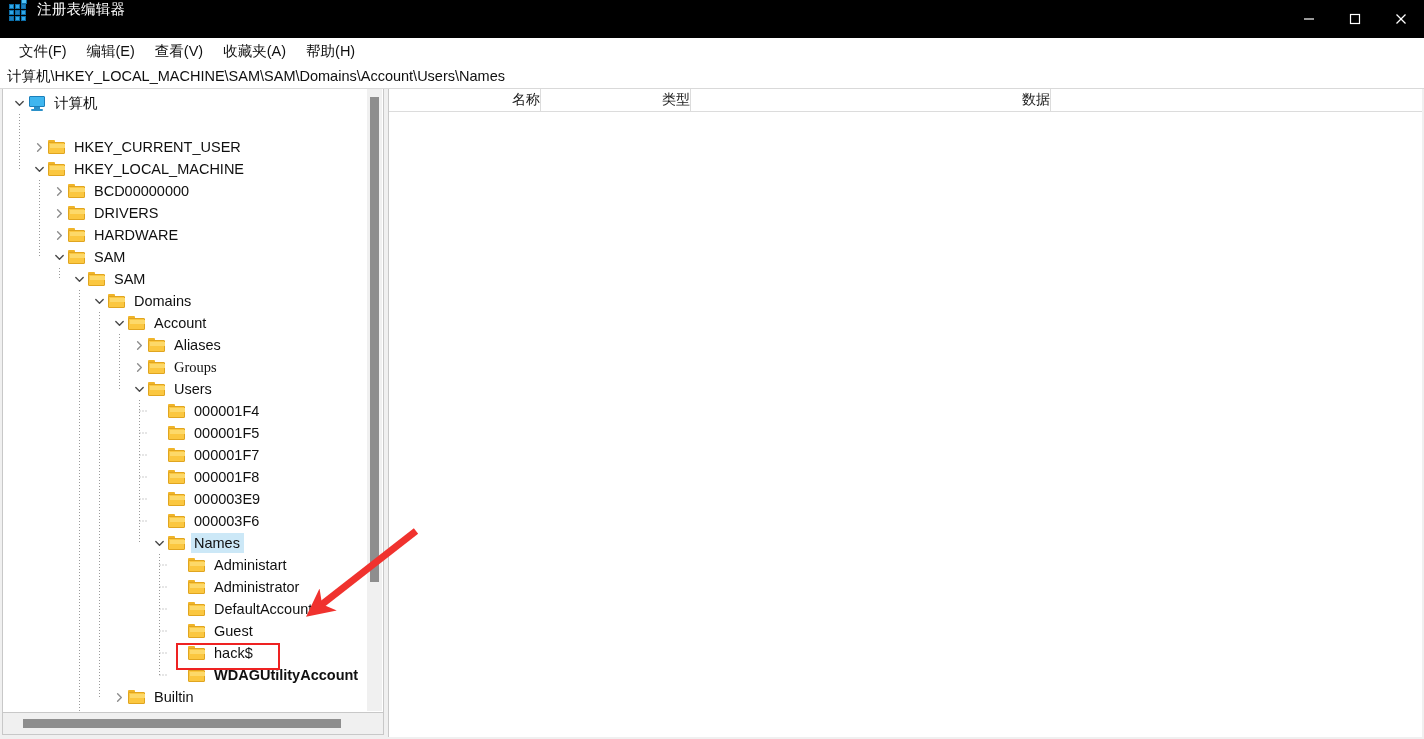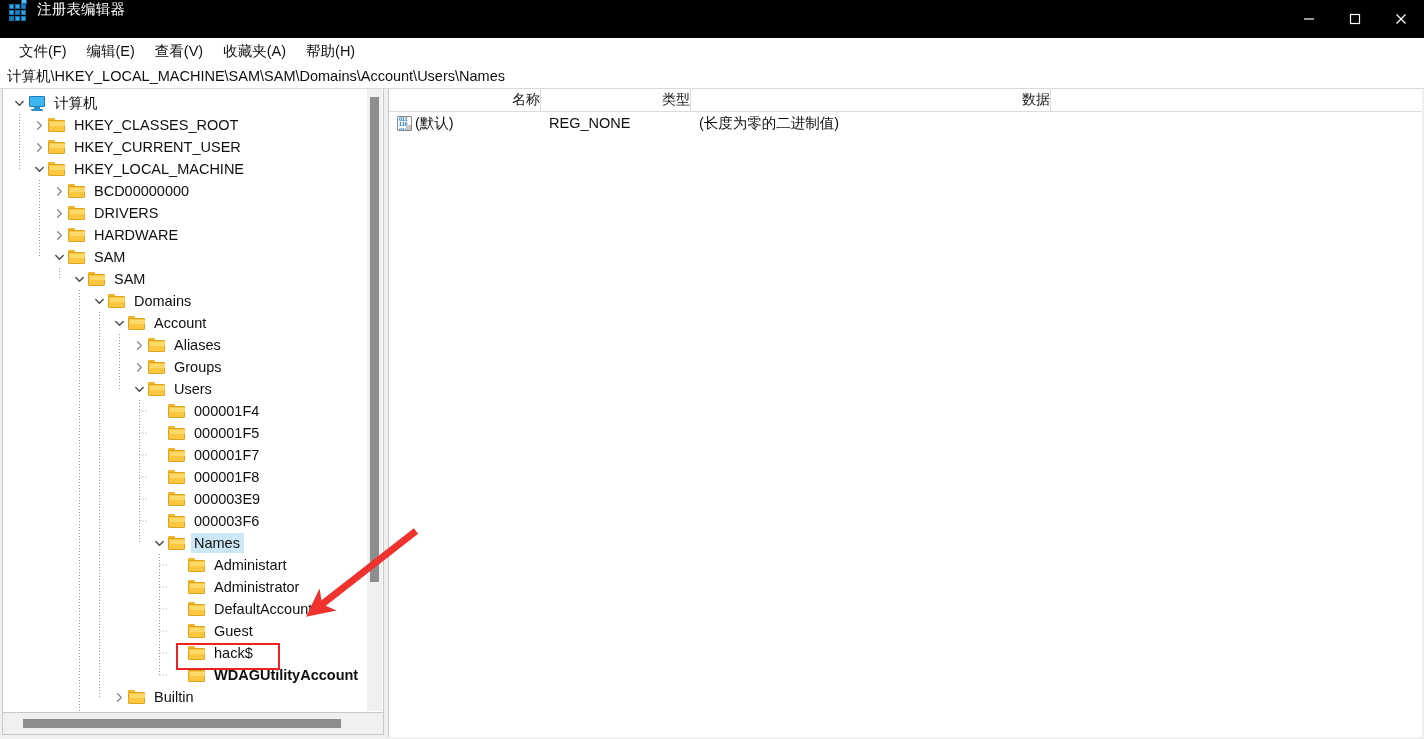--- a/index.html
+++ b/index.html
@@ -384,153 +384,141 @@
                 <path fill="none" stroke="#4a4a4a" stroke-width="1.4" stroke-linecap="round" stroke-linejoin="round" d="M1.8,3.6 L5.5,7.3 L9.2,3.6"></path>
               </svg>
             </div>
             <div class="pc-icon">
               <div class="screen"></div>
               <div class="stand"></div>
               <div class="base"></div>
             </div>
             <span class="tree-label">计算机</span>
           </div>
-          <div class="tree-row" style="position: absolute; left: 28px; top: 25px;">
+          <div class="tree-row" style="position: absolute; left: 28px; top: 47px;">
             <div class="twisty">
               <svg width="11" height="11" viewBox="0 0 11 11">
                 <path fill="none" stroke="#8d8d8d" stroke-width="1.4" stroke-linecap="round" stroke-linejoin="round" d="M3.6,1.8 L7.3,5.5 L3.6,9.2"></path>
               </svg>
             </div>
             <div class="folder">
               <div class="tab"></div>
               <div class="body"></div>
             </div>
-            <span class="tree-label">HKEY_CLASSES_ROOT</span>
-          </div>
-          <div class="tree-row" style="position: absolute; left: 28px; top: 47px;">
+            <span class="tree-label">HKEY_CURRENT_USER</span>
+          </div>
+          <div class="tree-row" style="position: absolute; left: 28px; top: 69px;">
+            <div class="twisty">
+              <svg width="11" height="11" viewBox="0 0 11 11">
+                <path fill="none" stroke="#4a4a4a" stroke-width="1.4" stroke-linecap="round" stroke-linejoin="round" d="M1.8,3.6 L5.5,7.3 L9.2,3.6"></path>
+              </svg>
+            </div>
+            <div class="folder">
+              <div class="tab"></div>
+              <div class="body"></div>
+            </div>
+            <span class="tree-label">HKEY_LOCAL_MACHINE</span>
+          </div>
+          <div class="tree-row" style="position: absolute; left: 48px; top: 91px;">
             <div class="twisty">
               <svg width="11" height="11" viewBox="0 0 11 11">
                 <path fill="none" stroke="#8d8d8d" stroke-width="1.4" stroke-linecap="round" stroke-linejoin="round" d="M3.6,1.8 L7.3,5.5 L3.6,9.2"></path>
               </svg>
             </div>
             <div class="folder">
               <div class="tab"></div>
               <div class="body"></div>
             </div>
-            <span class="tree-label">HKEY_CURRENT_USER</span>
-          </div>
-          <div class="tree-row" style="position: absolute; left: 28px; top: 69px;">
-            <div class="twisty">
-              <svg width="11" height="11" viewBox="0 0 11 11">
-                <path fill="none" stroke="#4a4a4a" stroke-width="1.4" stroke-linecap="round" stroke-linejoin="round" d="M1.8,3.6 L5.5,7.3 L9.2,3.6"></path>
-              </svg>
-            </div>
-            <div class="folder">
-              <div class="tab"></div>
-              <div class="body"></div>
-            </div>
-            <span class="tree-label">HKEY_LOCAL_MACHINE</span>
-          </div>
-          <div class="tree-row" style="position: absolute; left: 48px; top: 91px;">
+            <span class="tree-label">BCD00000000</span>
+          </div>
+          <div class="tree-row" style="position: absolute; left: 48px; top: 113px;">
             <div class="twisty">
               <svg width="11" height="11" viewBox="0 0 11 11">
                 <path fill="none" stroke="#8d8d8d" stroke-width="1.4" stroke-linecap="round" stroke-linejoin="round" d="M3.6,1.8 L7.3,5.5 L3.6,9.2"></path>
               </svg>
             </div>
             <div class="folder">
               <div class="tab"></div>
               <div class="body"></div>
             </div>
-            <span class="tree-label">BCD00000000</span>
-          </div>
-          <div class="tree-row" style="position: absolute; left: 48px; top: 113px;">
+            <span class="tree-label">DRIVERS</span>
+          </div>
+          <div class="tree-row" style="position: absolute; left: 48px; top: 135px;">
             <div class="twisty">
               <svg width="11" height="11" viewBox="0 0 11 11">
                 <path fill="none" stroke="#8d8d8d" stroke-width="1.4" stroke-linecap="round" stroke-linejoin="round" d="M3.6,1.8 L7.3,5.5 L3.6,9.2"></path>
               </svg>
             </div>
             <div class="folder">
               <div class="tab"></div>
               <div class="body"></div>
             </div>
-            <span class="tree-label">DRIVERS</span>
-          </div>
-          <div class="tree-row" style="position: absolute; left: 48px; top: 135px;">
+            <span class="tree-label">HARDWARE</span>
+          </div>
+          <div class="tree-row" style="position: absolute; left: 48px; top: 157px;">
+            <div class="twisty">
+              <svg width="11" height="11" viewBox="0 0 11 11">
+                <path fill="none" stroke="#4a4a4a" stroke-width="1.4" stroke-linecap="round" stroke-linejoin="round" d="M1.8,3.6 L5.5,7.3 L9.2,3.6"></path>
+              </svg>
+            </div>
+            <div class="folder">
+              <div class="tab"></div>
+              <div class="body"></div>
+            </div>
+            <span class="tree-label">SAM</span>
+          </div>
+          <div class="tree-row" style="position: absolute; left: 68px; top: 179px;">
+            <div class="twisty">
+              <svg width="11" height="11" viewBox="0 0 11 11">
+                <path fill="none" stroke="#4a4a4a" stroke-width="1.4" stroke-linecap="round" stroke-linejoin="round" d="M1.8,3.6 L5.5,7.3 L9.2,3.6"></path>
+              </svg>
+            </div>
+            <div class="folder">
+              <div class="tab"></div>
+              <div class="body"></div>
+            </div>
+            <span class="tree-label">SAM</span>
+          </div>
+          <div class="tree-row" style="position: absolute; left: 88px; top: 201px;">
+            <div class="twisty">
+              <svg width="11" height="11" viewBox="0 0 11 11">
+                <path fill="none" stroke="#4a4a4a" stroke-width="1.4" stroke-linecap="round" stroke-linejoin="round" d="M1.8,3.6 L5.5,7.3 L9.2,3.6"></path>
+              </svg>
+            </div>
+            <div class="folder">
+              <div class="tab"></div>
+              <div class="body"></div>
+            </div>
+            <span class="tree-label">Domains</span>
+          </div>
+          <div class="tree-row" style="position: absolute; left: 108px; top: 223px;">
+            <div class="twisty">
+              <svg width="11" height="11" viewBox="0 0 11 11">
+                <path fill="none" stroke="#4a4a4a" stroke-width="1.4" stroke-linecap="round" stroke-linejoin="round" d="M1.8,3.6 L5.5,7.3 L9.2,3.6"></path>
+              </svg>
+            </div>
+            <div class="folder">
+              <div class="tab"></div>
+              <div class="body"></div>
+            </div>
+            <span class="tree-label">Account</span>
+          </div>
+          <div class="tree-row" style="position: absolute; left: 128px; top: 245px;">
             <div class="twisty">
               <svg width="11" height="11" viewBox="0 0 11 11">
                 <path fill="none" stroke="#8d8d8d" stroke-width="1.4" stroke-linecap="round" stroke-linejoin="round" d="M3.6,1.8 L7.3,5.5 L3.6,9.2"></path>
               </svg>
             </div>
             <div class="folder">
               <div class="tab"></div>
               <div class="body"></div>
             </div>
-            <span class="tree-label">HARDWARE</span>
-          </div>
-          <div class="tree-row" style="position: absolute; left: 48px; top: 157px;">
-            <div class="twisty">
-              <svg width="11" height="11" viewBox="0 0 11 11">
-                <path fill="none" stroke="#4a4a4a" stroke-width="1.4" stroke-linecap="round" stroke-linejoin="round" d="M1.8,3.6 L5.5,7.3 L9.2,3.6"></path>
-              </svg>
-            </div>
-            <div class="folder">
-              <div class="tab"></div>
-              <div class="body"></div>
-            </div>
-            <span class="tree-label">SAM</span>
-          </div>
-          <div class="tree-row" style="position: absolute; left: 68px; top: 179px;">
-            <div class="twisty">
-              <svg width="11" height="11" viewBox="0 0 11 11">
-                <path fill="none" stroke="#4a4a4a" stroke-width="1.4" stroke-linecap="round" stroke-linejoin="round" d="M1.8,3.6 L5.5,7.3 L9.2,3.6"></path>
-              </svg>
-            </div>
-            <div class="folder">
-              <div class="tab"></div>
-              <div class="body"></div>
-            </div>
-            <span class="tree-label">SAM</span>
-          </div>
-          <div class="tree-row" style="position: absolute; left: 88px; top: 201px;">
-            <div class="twisty">
-              <svg width="11" height="11" viewBox="0 0 11 11">
-                <path fill="none" stroke="#4a4a4a" stroke-width="1.4" stroke-linecap="round" stroke-linejoin="round" d="M1.8,3.6 L5.5,7.3 L9.2,3.6"></path>
-              </svg>
-            </div>
-            <div class="folder">
-              <div class="tab"></div>
-              <div class="body"></div>
-            </div>
-            <span class="tree-label">Domains</span>
-          </div>
-          <div class="tree-row" style="position: absolute; left: 108px; top: 223px;">
-            <div class="twisty">
-              <svg width="11" height="11" viewBox="0 0 11 11">
-                <path fill="none" stroke="#4a4a4a" stroke-width="1.4" stroke-linecap="round" stroke-linejoin="round" d="M1.8,3.6 L5.5,7.3 L9.2,3.6"></path>
-              </svg>
-            </div>
-            <div class="folder">
-              <div class="tab"></div>
-              <div class="body"></div>
-            </div>
-            <span class="tree-label">Account</span>
-          </div>
-          <div class="tree-row" style="position: absolute; left: 128px; top: 245px;">
-            <div class="twisty">
-              <svg width="11" height="11" viewBox="0 0 11 11">
-                <path fill="none" stroke="#8d8d8d" stroke-width="1.4" stroke-linecap="round" stroke-linejoin="round" d="M3.6,1.8 L7.3,5.5 L3.6,9.2"></path>
-              </svg>
-            </div>
-            <div class="folder">
-              <div class="tab"></div>
-              <div class="body"></div>
-            </div>
             <span class="tree-label">Aliases</span>
           </div>
-          <div class="tree-row" style="position: absolute; left: 128px; top: 267px;">
+          <div class="tree-row" style="position: absolute; left: 128px; top: 267px; font-family: Liberation Serif, serif;">
             <div class="twisty">
               <svg width="11" height="11" viewBox="0 0 11 11">
                 <path fill="none" stroke="#8d8d8d" stroke-width="1.4" stroke-linecap="round" stroke-linejoin="round" d="M3.6,1.8 L7.3,5.5 L3.6,9.2"></path>
               </svg>
             </div>
             <div class="folder">
               <div class="tab"></div>
               <div class="body"></div>
             </div>
             <span class="tree-label">Groups</span>
@@ -683,33 +671,20 @@
       <div class="thumb"></div>
     </div>
 
     <div class="list-pane">
       <div class="list-header">
         <div class="col-head col-name">名称</div>
         <div class="col-head col-type">类型</div>
         <div class="col-head col-data">数据</div>
         <div class="col-head col-rest"></div>
       </div>
-      <div id="list-body">
-          <div class="list-row">
-            <div class="cell-name">
-              <div class="reg-icon">
-                <div class="bits">011<br>110<br>011</div>
-                <div class="fold"></div>
-              </div>
-              <span>(默认)</span>
-            </div>
-            <div class="cell-type">REG_NONE</div>
-            <div class="cell-data">(长度为零的二进制值)</div>
-          </div>
-        </div>
     </div>
 
   </div>
 
   <div class="annot-box" style="left:176px; top:643px; width:104px; height:27px;"></div>
 
   <svg class="annot-arrow">
     <defs>
       <marker id="arrowhead" markerWidth="4" markerHeight="4" refX="2.2" refY="2" orient="auto" markerUnits="strokeWidth">
         <path d="M0,0 L4,2 L0,4 L1.1,2 Z" fill="#f0322e"></path>

